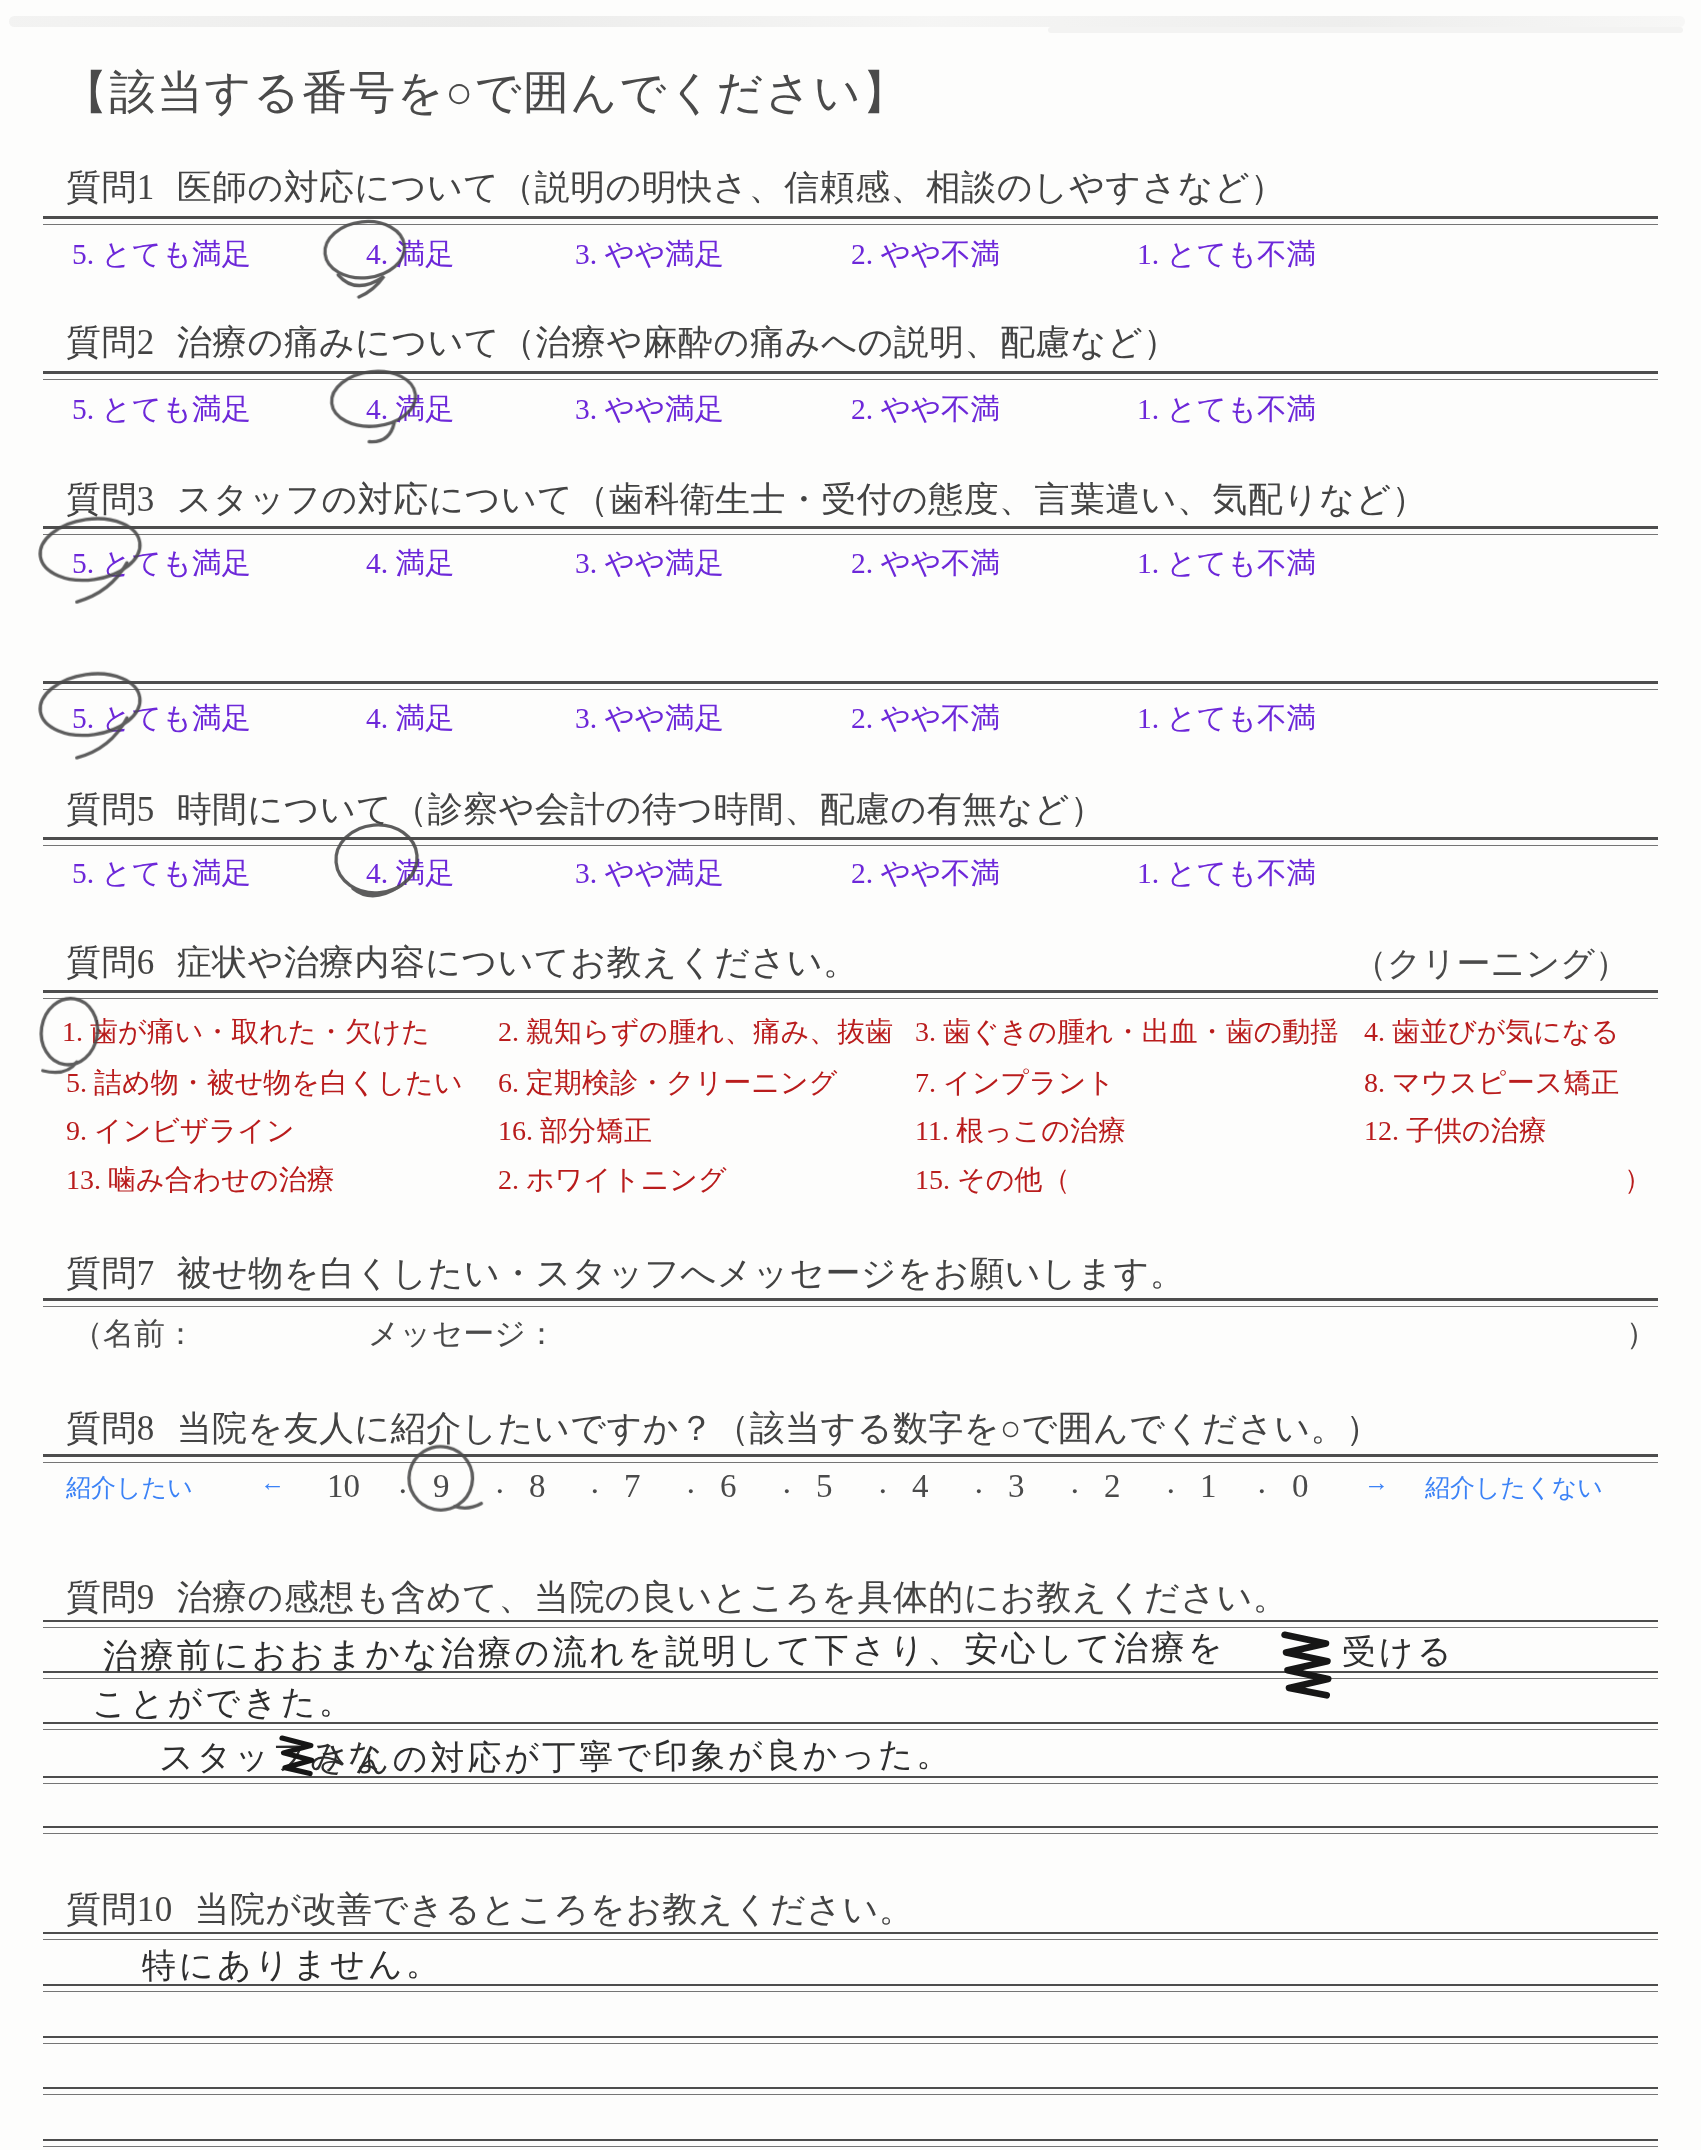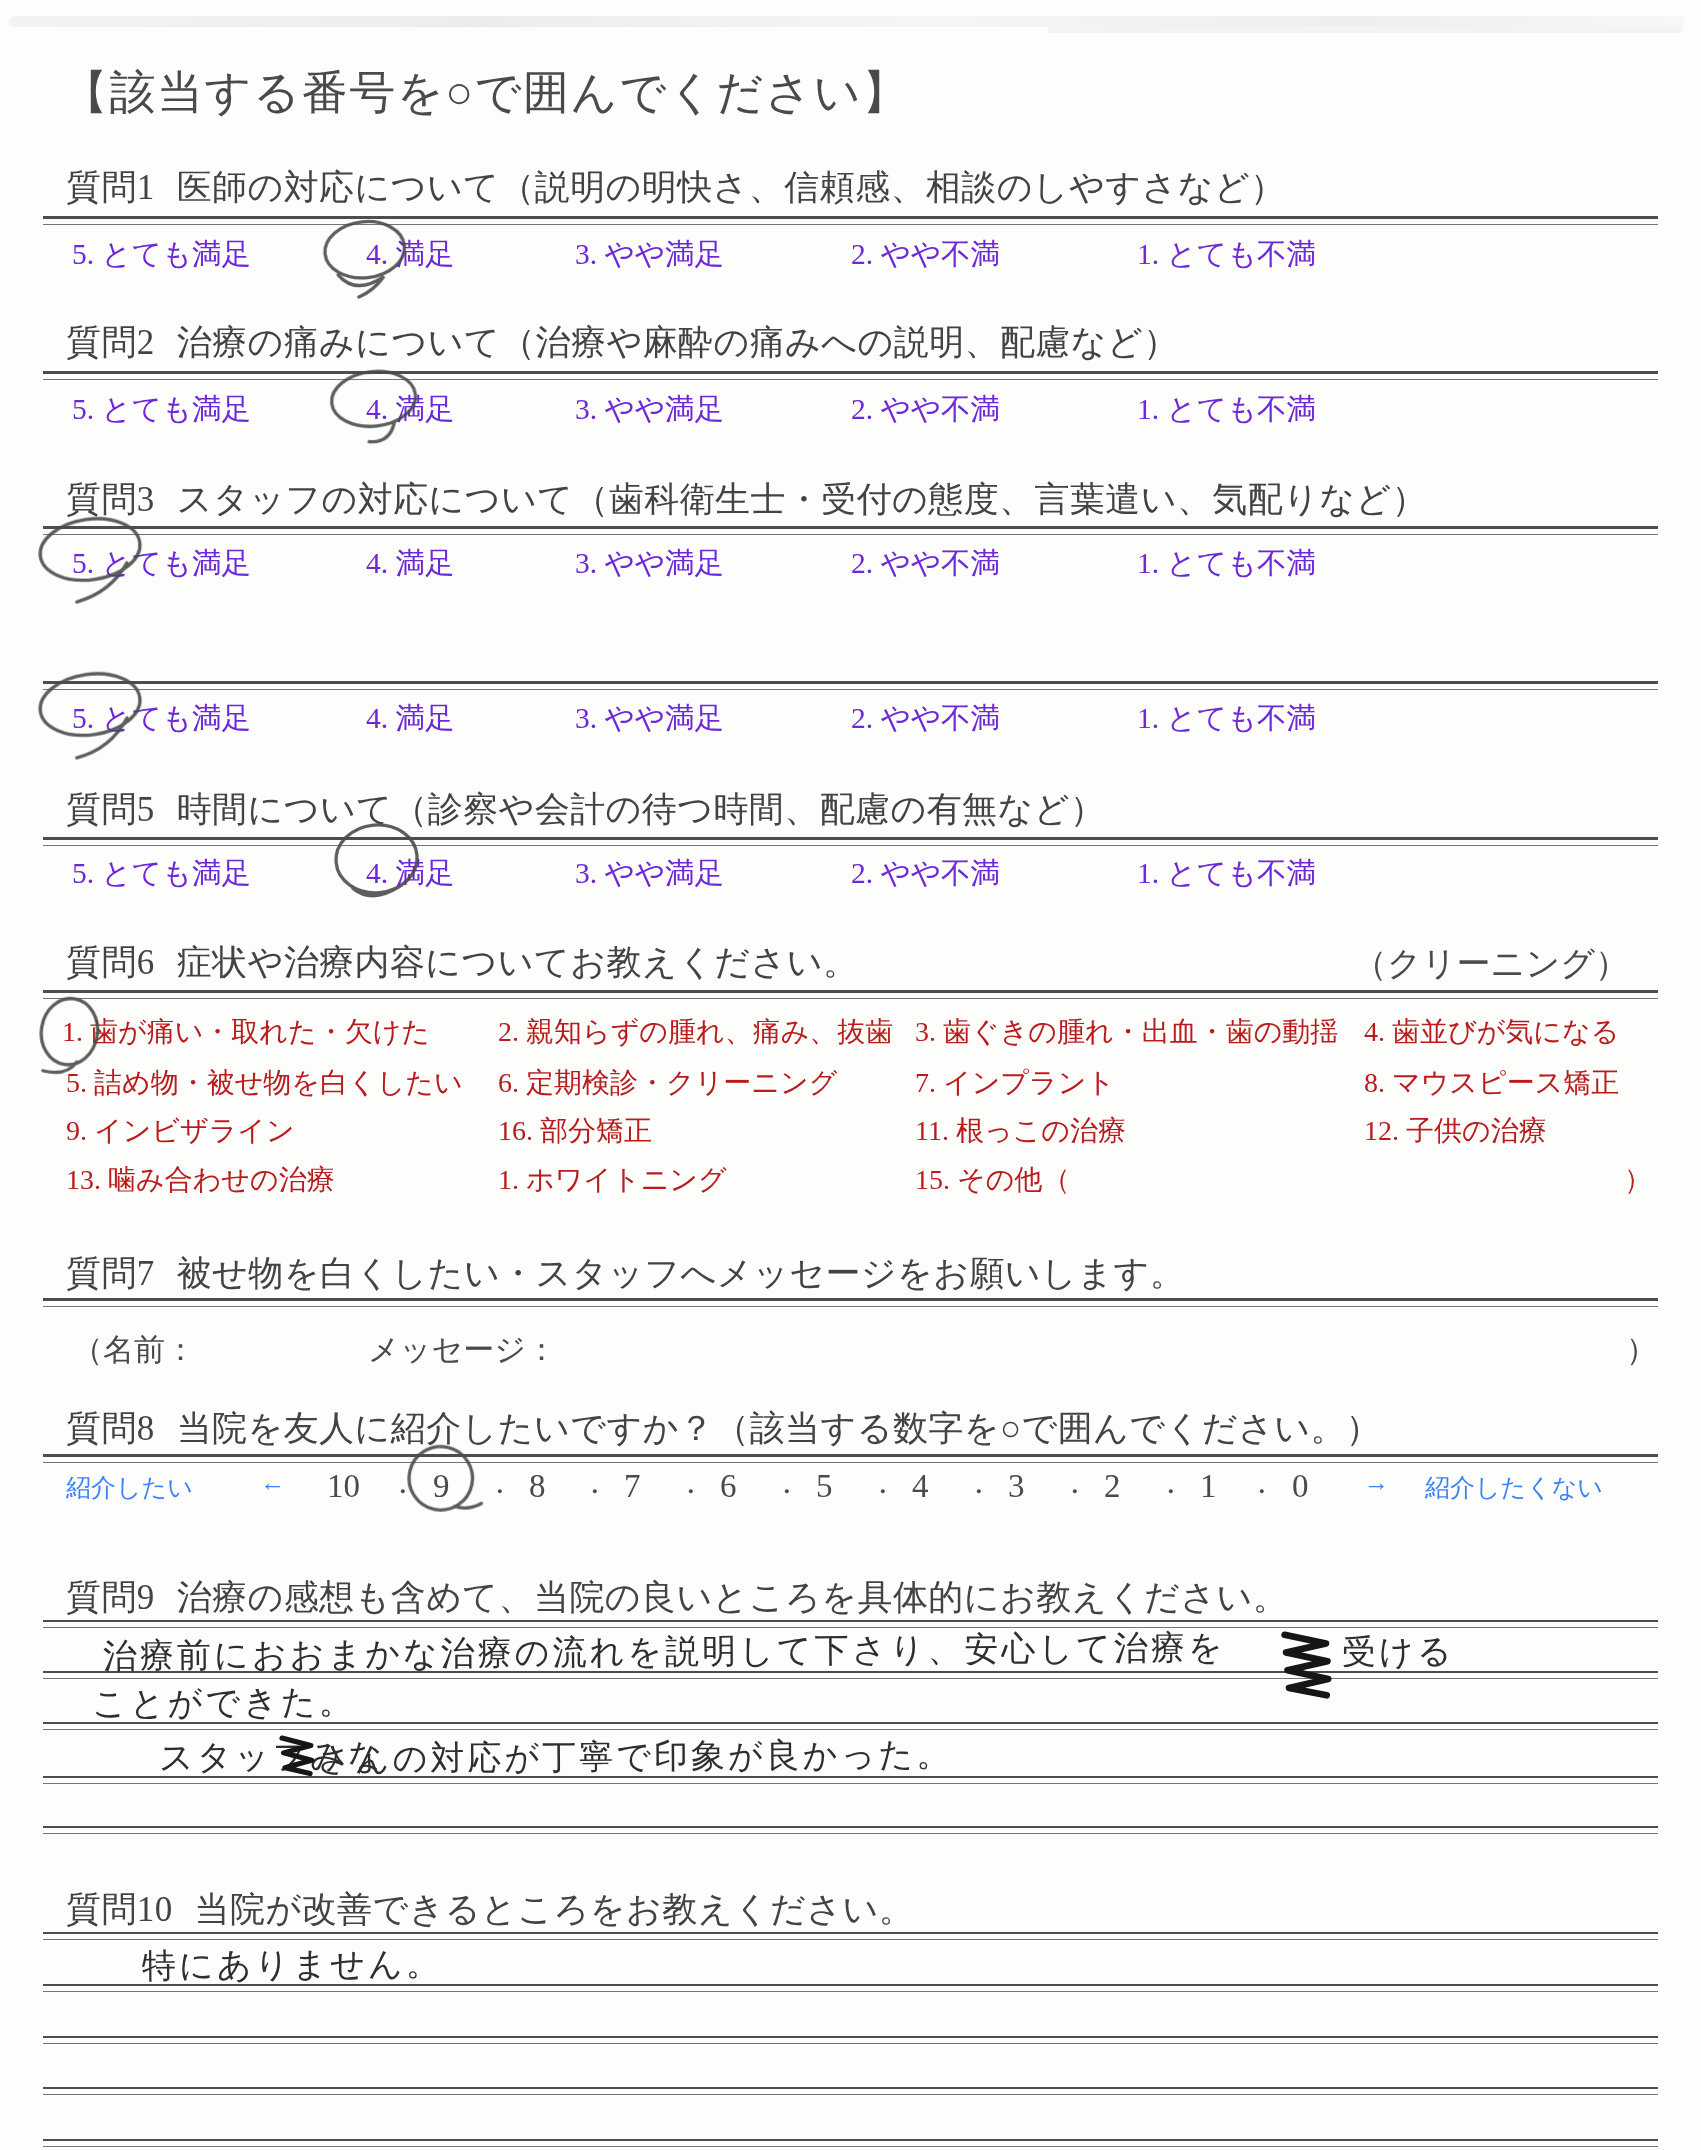--- a/index.html
+++ b/index.html
@@ -39,21 +39,21 @@
     background:transparent;
   }
   .rule.thin{ border-top:2.2px solid #4d4d4d; }
   .opt{
     position:absolute; font-size:29.5px; color:#6d28d9; white-space:nowrap;
   }
   .item{
     position:absolute; font-size:28px; color:#b91c1c; white-space:nowrap;
   }
   .field{
-    position:absolute; font-size:31px; color:#4a4a4a; white-space:nowrap;margin-top:16px;
+    position:absolute; font-size:31px; color:#4a4a4a; white-space:nowrap;
   }
   .scale-word{
     position:absolute; font-size:25px; color:#3b82f6; white-space:nowrap;
   }
   .scale-num{
     position:absolute; font-size:33px; color:#4a4a4a; white-space:nowrap;
   }
   .scale-dot{
     position:absolute; font-size:25px; color:#4a4a4a; white-space:nowrap; top:1475px;
   }
@@ -140,21 +140,21 @@
   <span class="item" style="left:498px; top:1064px">6. 定期検診・クリーニング</span>
   <span class="item" style="left:915px;top:1064px">7. インプラント</span>
   <span class="item" style="left:1364px;top:1064px">8. マウスピース矯正</span>
 
   <span class="item" style="left:66px;  top:1112px">9. インビザライン</span>
   <span class="item" style="left:498px; top:1112px">16. 部分矯正</span>
   <span class="item" style="left:915px;top:1112px">11. 根っこの治療</span>
   <span class="item" style="left:1364px;top:1112px">12. 子供の治療</span>
 
   <span class="item" style="left:66px;  top:1161px">13. 噛み合わせの治療</span>
-  <span class="item" style="left:498px; top:1161px">1. ホワイトニング</span>
+  <span class="item" style="left:498px; top:1161px">2. ホワイトニング</span>
   <span class="item" style="left:915px;top:1161px">15. その他（</span>
   <span class="item" style="left:1624px;top:1161px">）</span>
 
   <div class="heading" style="top:1250px">
     <span class="qlabel">質問7</span><span>被せ物を白くしたい・スタッフへメッセージをお願いします。</span>
   </div>
   <div class="rule" style="top:1298px"></div>
   <span class="field" style="left:72px;  top:1313px">（名前：</span>
   <span class="field" style="left:368px; top:1313px">メッセージ：</span>
   <span class="field" style="left:1626px;top:1313px">）</span>

